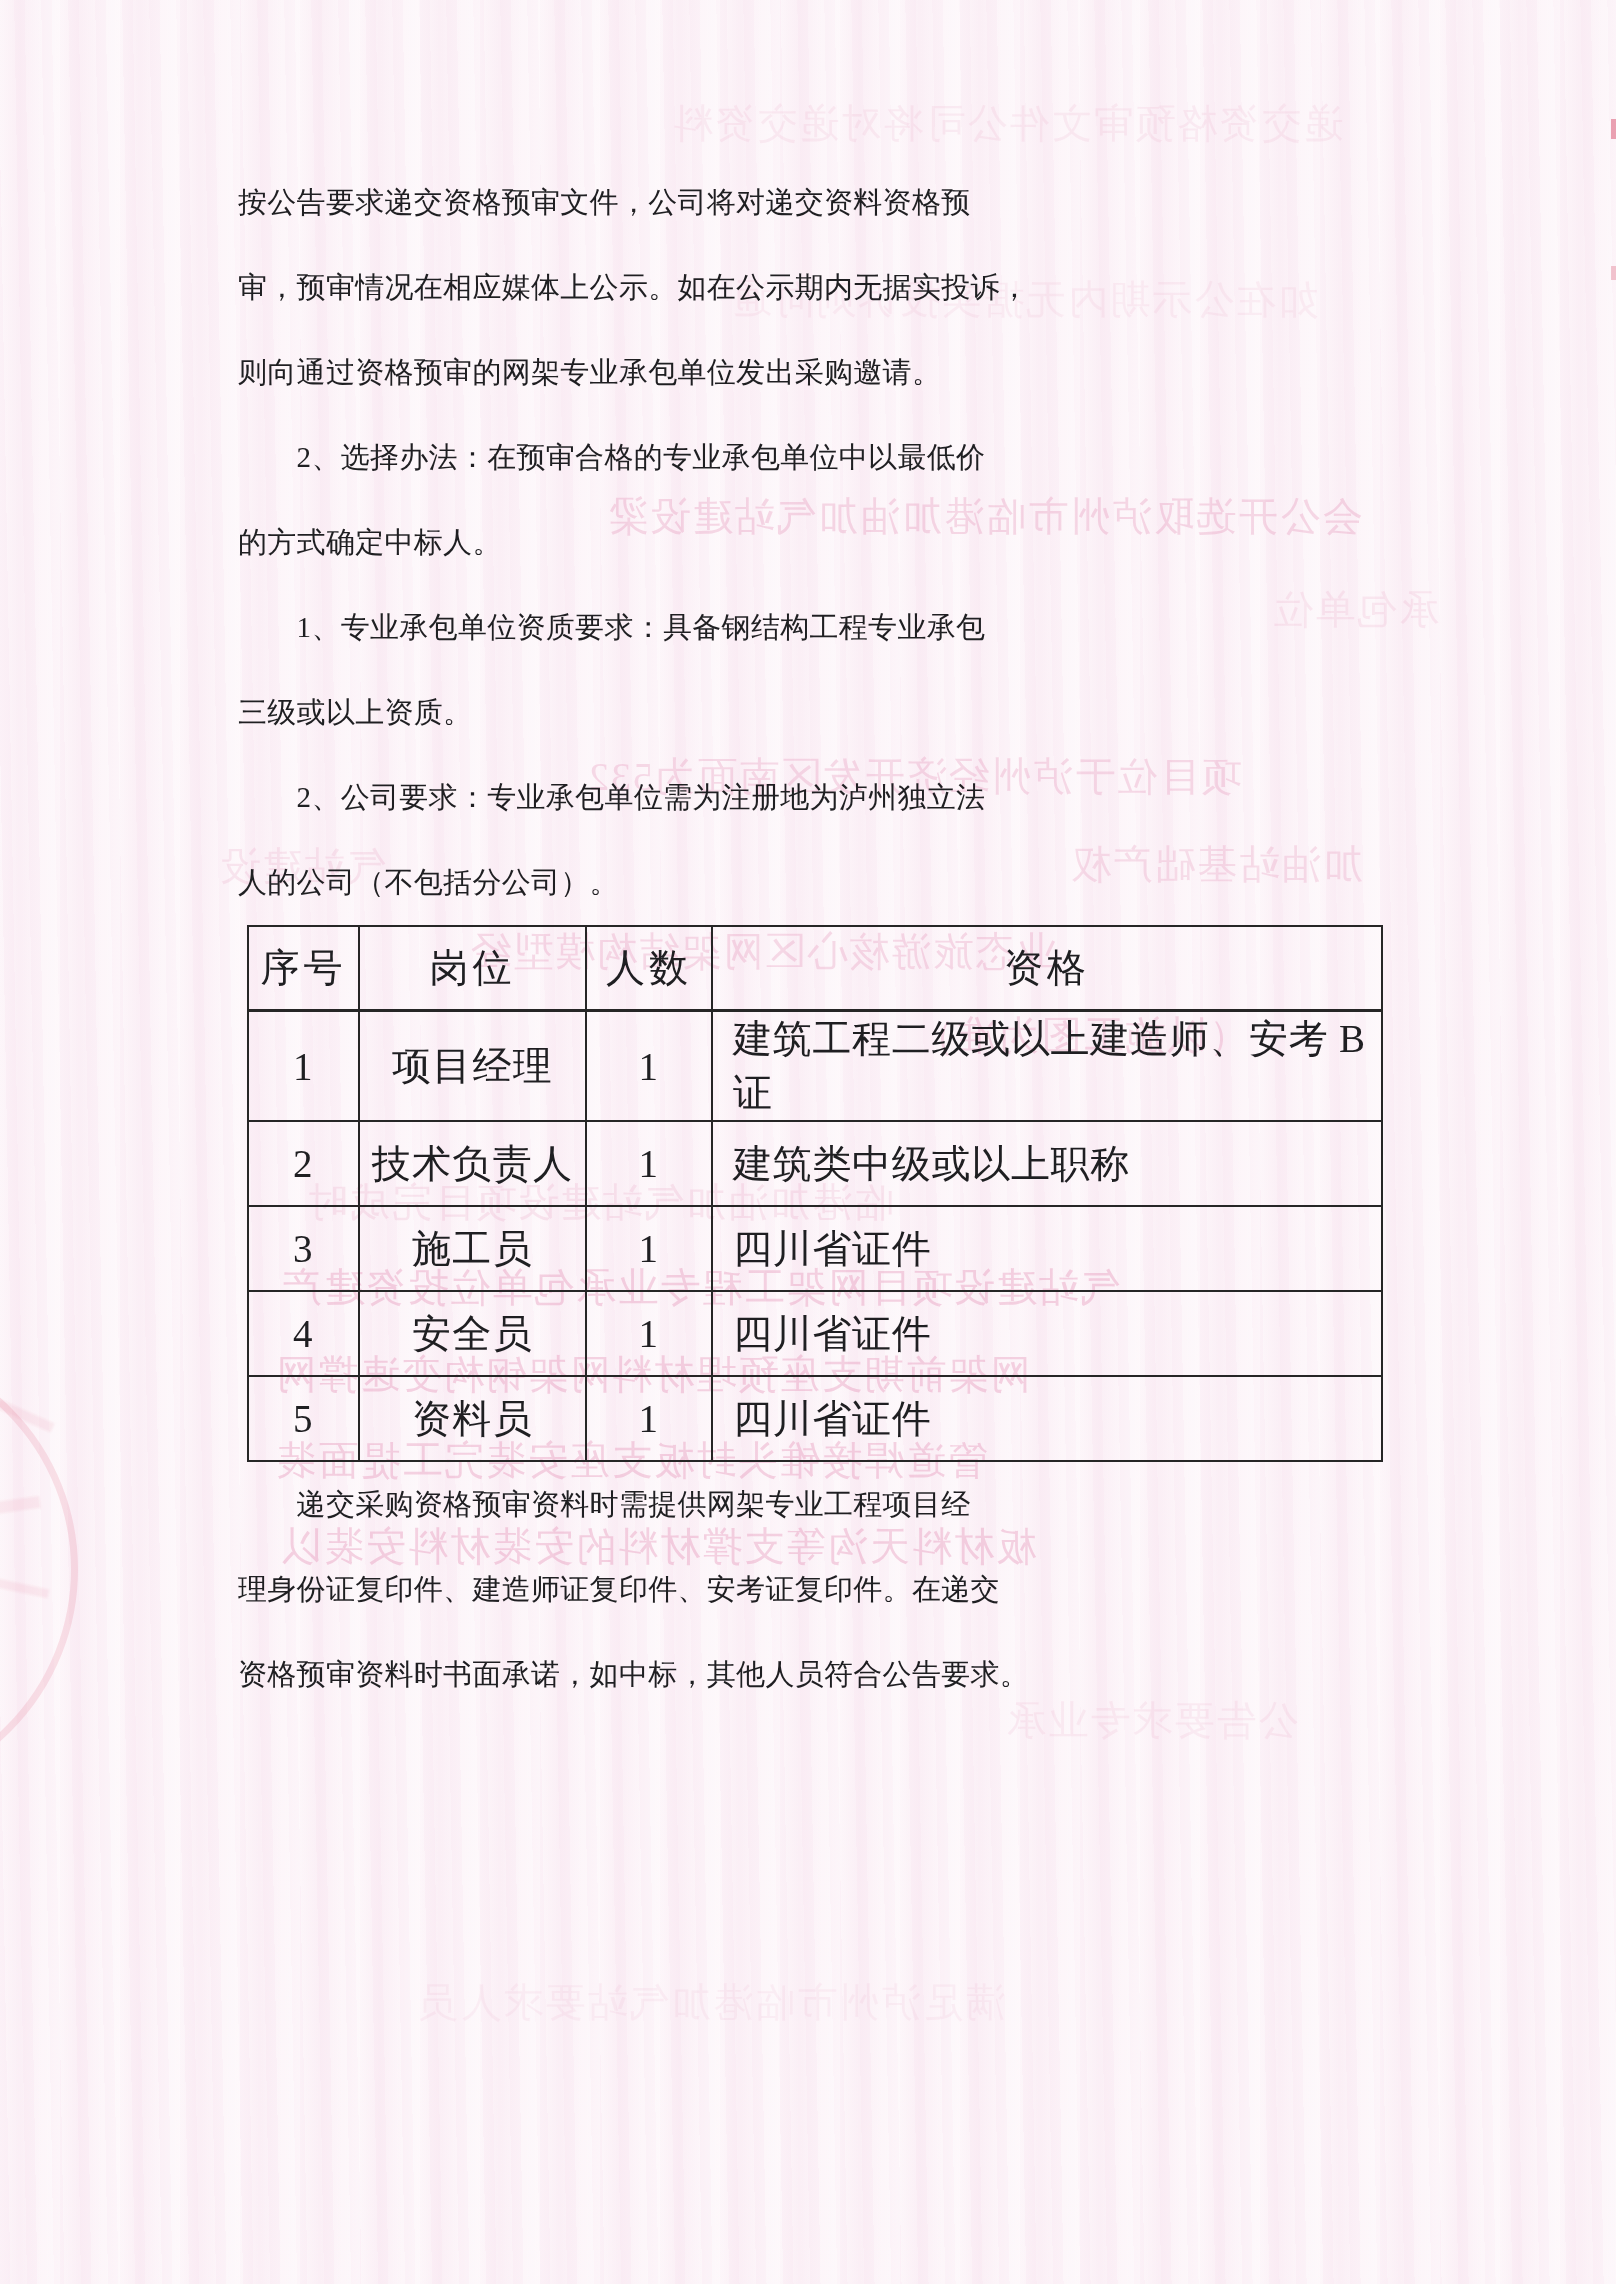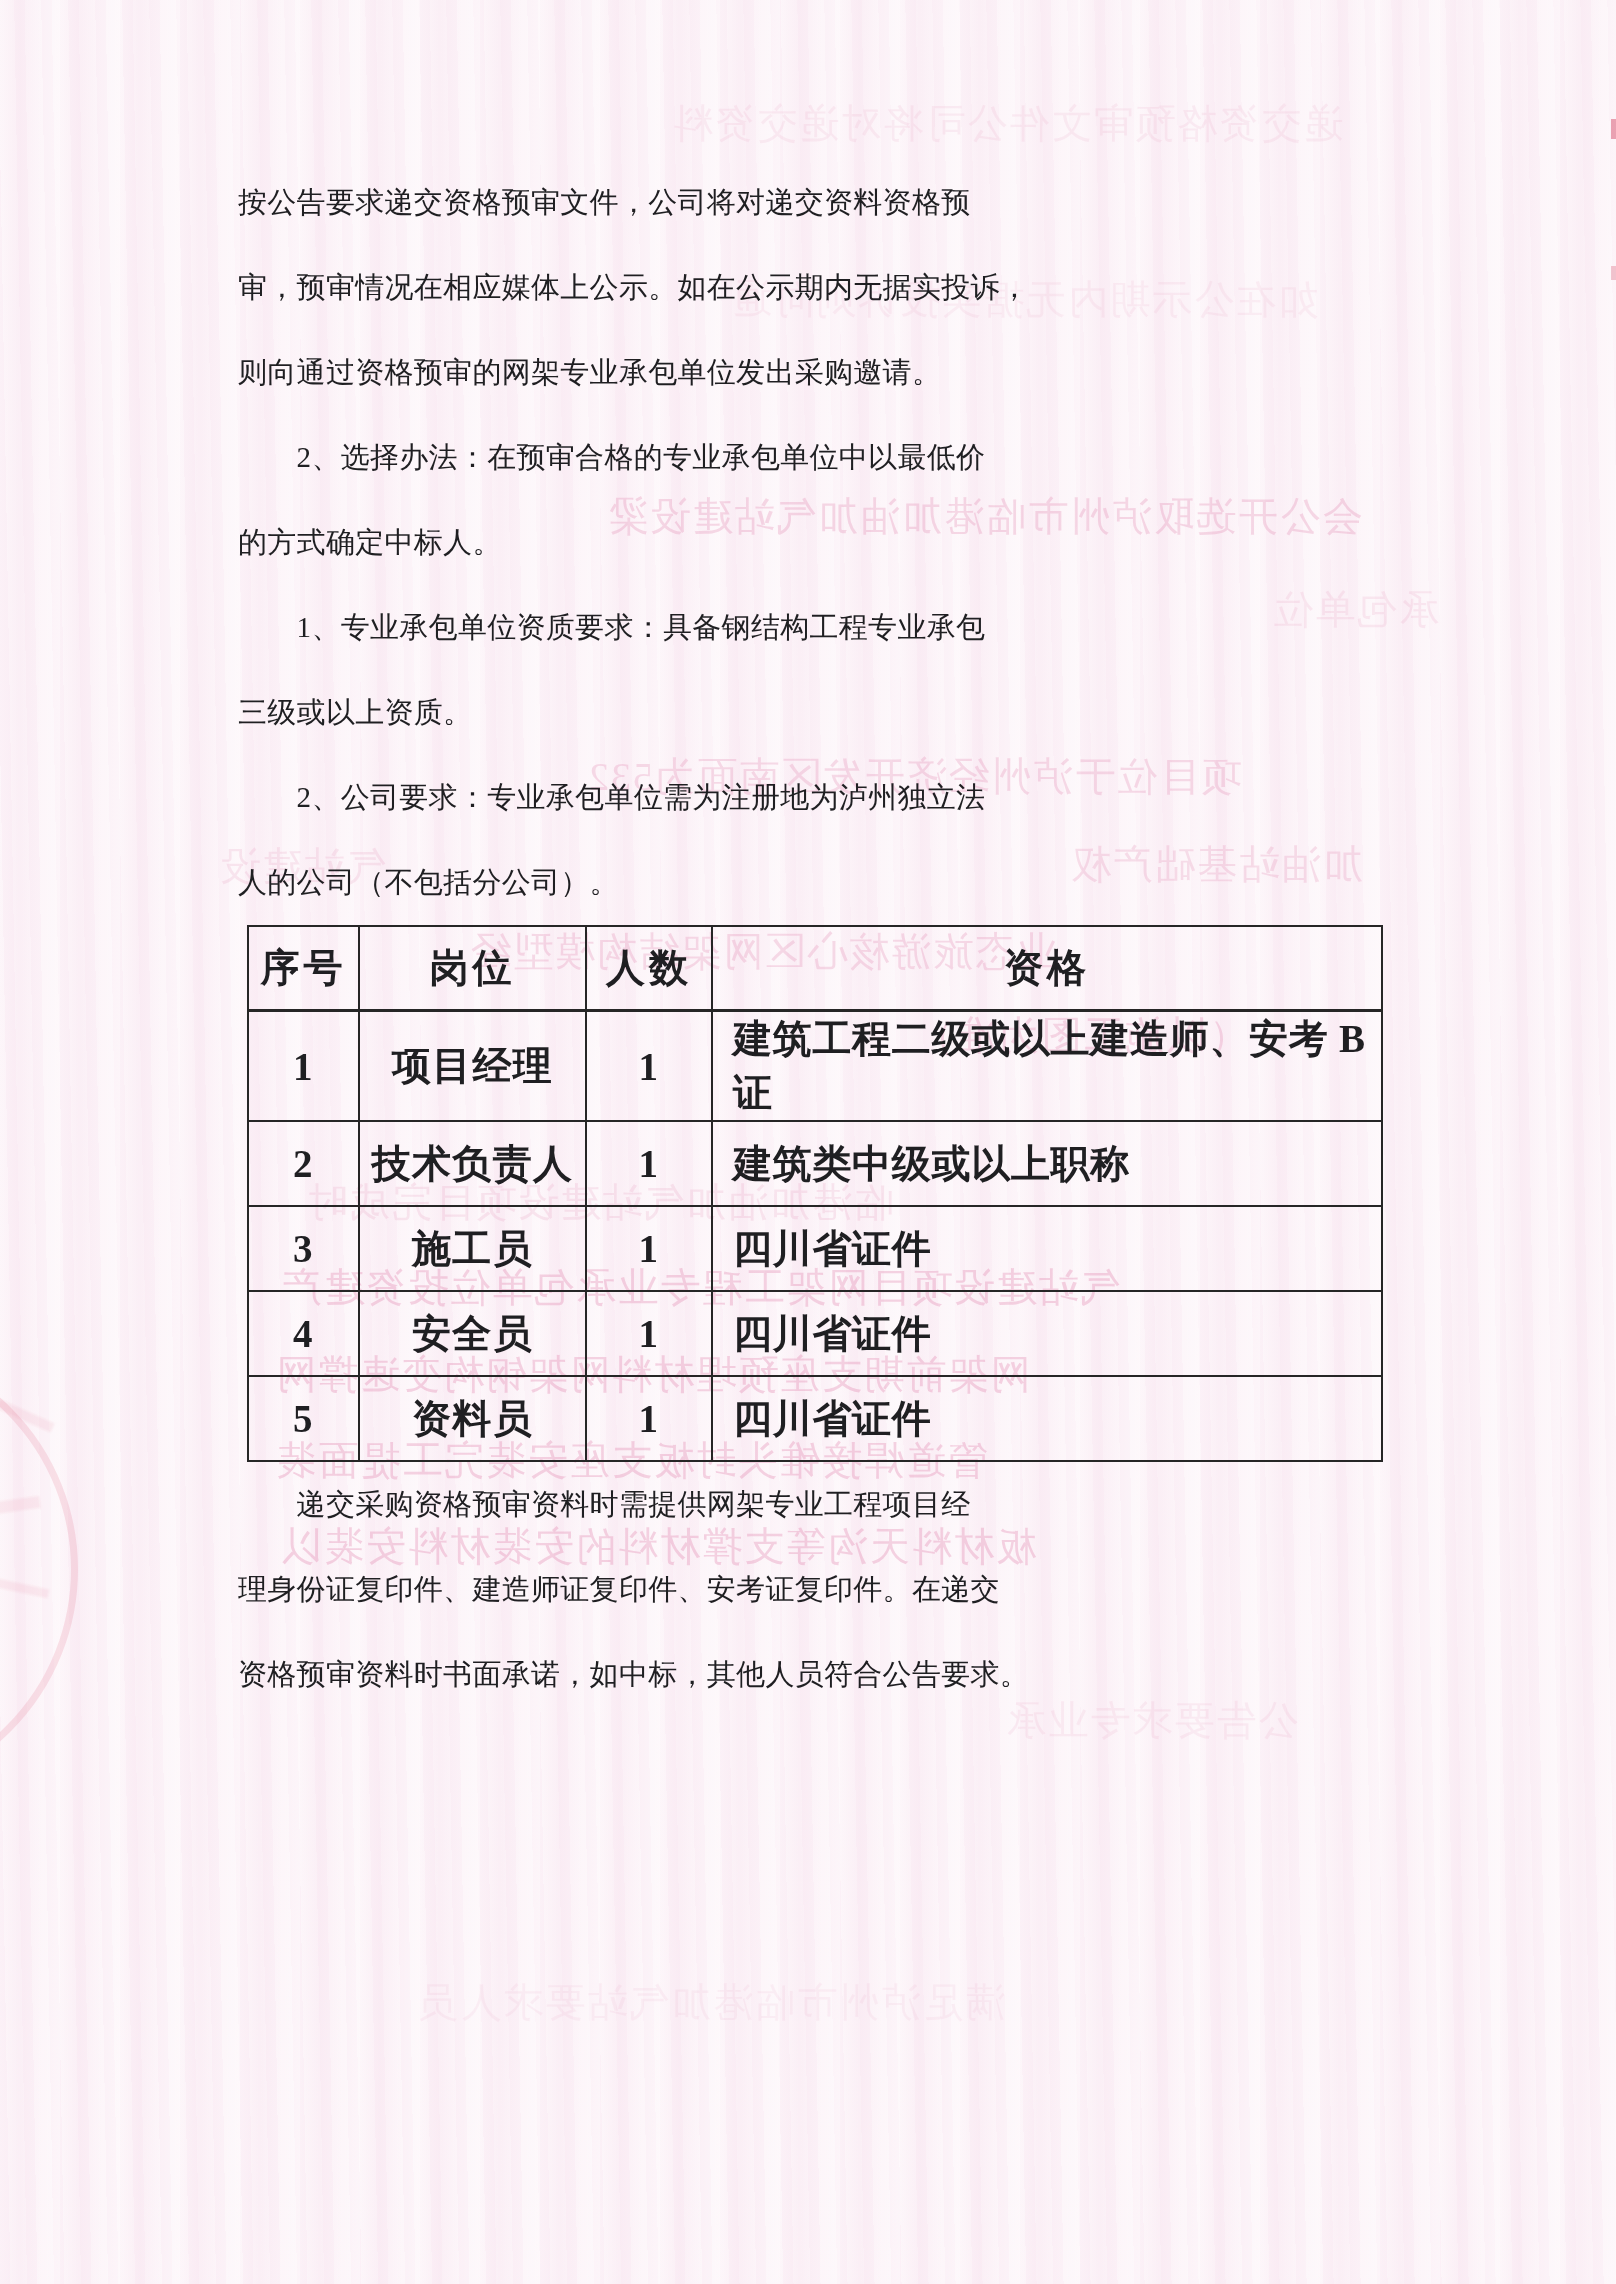--- a/index.html
+++ b/index.html
@@ -39,21 +39,21 @@
     margin:0 0 0 9px;
     border:2.6px solid #262626;
   }
   table.org col.c1{width:111px;}
   table.org col.c2{width:227px;}
   table.org col.c3{width:126px;}
   table.org col.c4{width:670px;}
   table.org th, table.org td{
     border:2px solid #262626;
     font-size:39px;
-    font-weight:bold;
+    font-weight:normal;
     text-align:center;
     vertical-align:middle;
     padding:0;
     letter-spacing:1.3px;
   }
   table.org th{height:82px;border-bottom-width:3.3px;letter-spacing:3.9px;}
   table.org td{height:83px;}
   table.org td.qual{text-align:left;padding-left:20px;letter-spacing:0.7px;}
 
   

